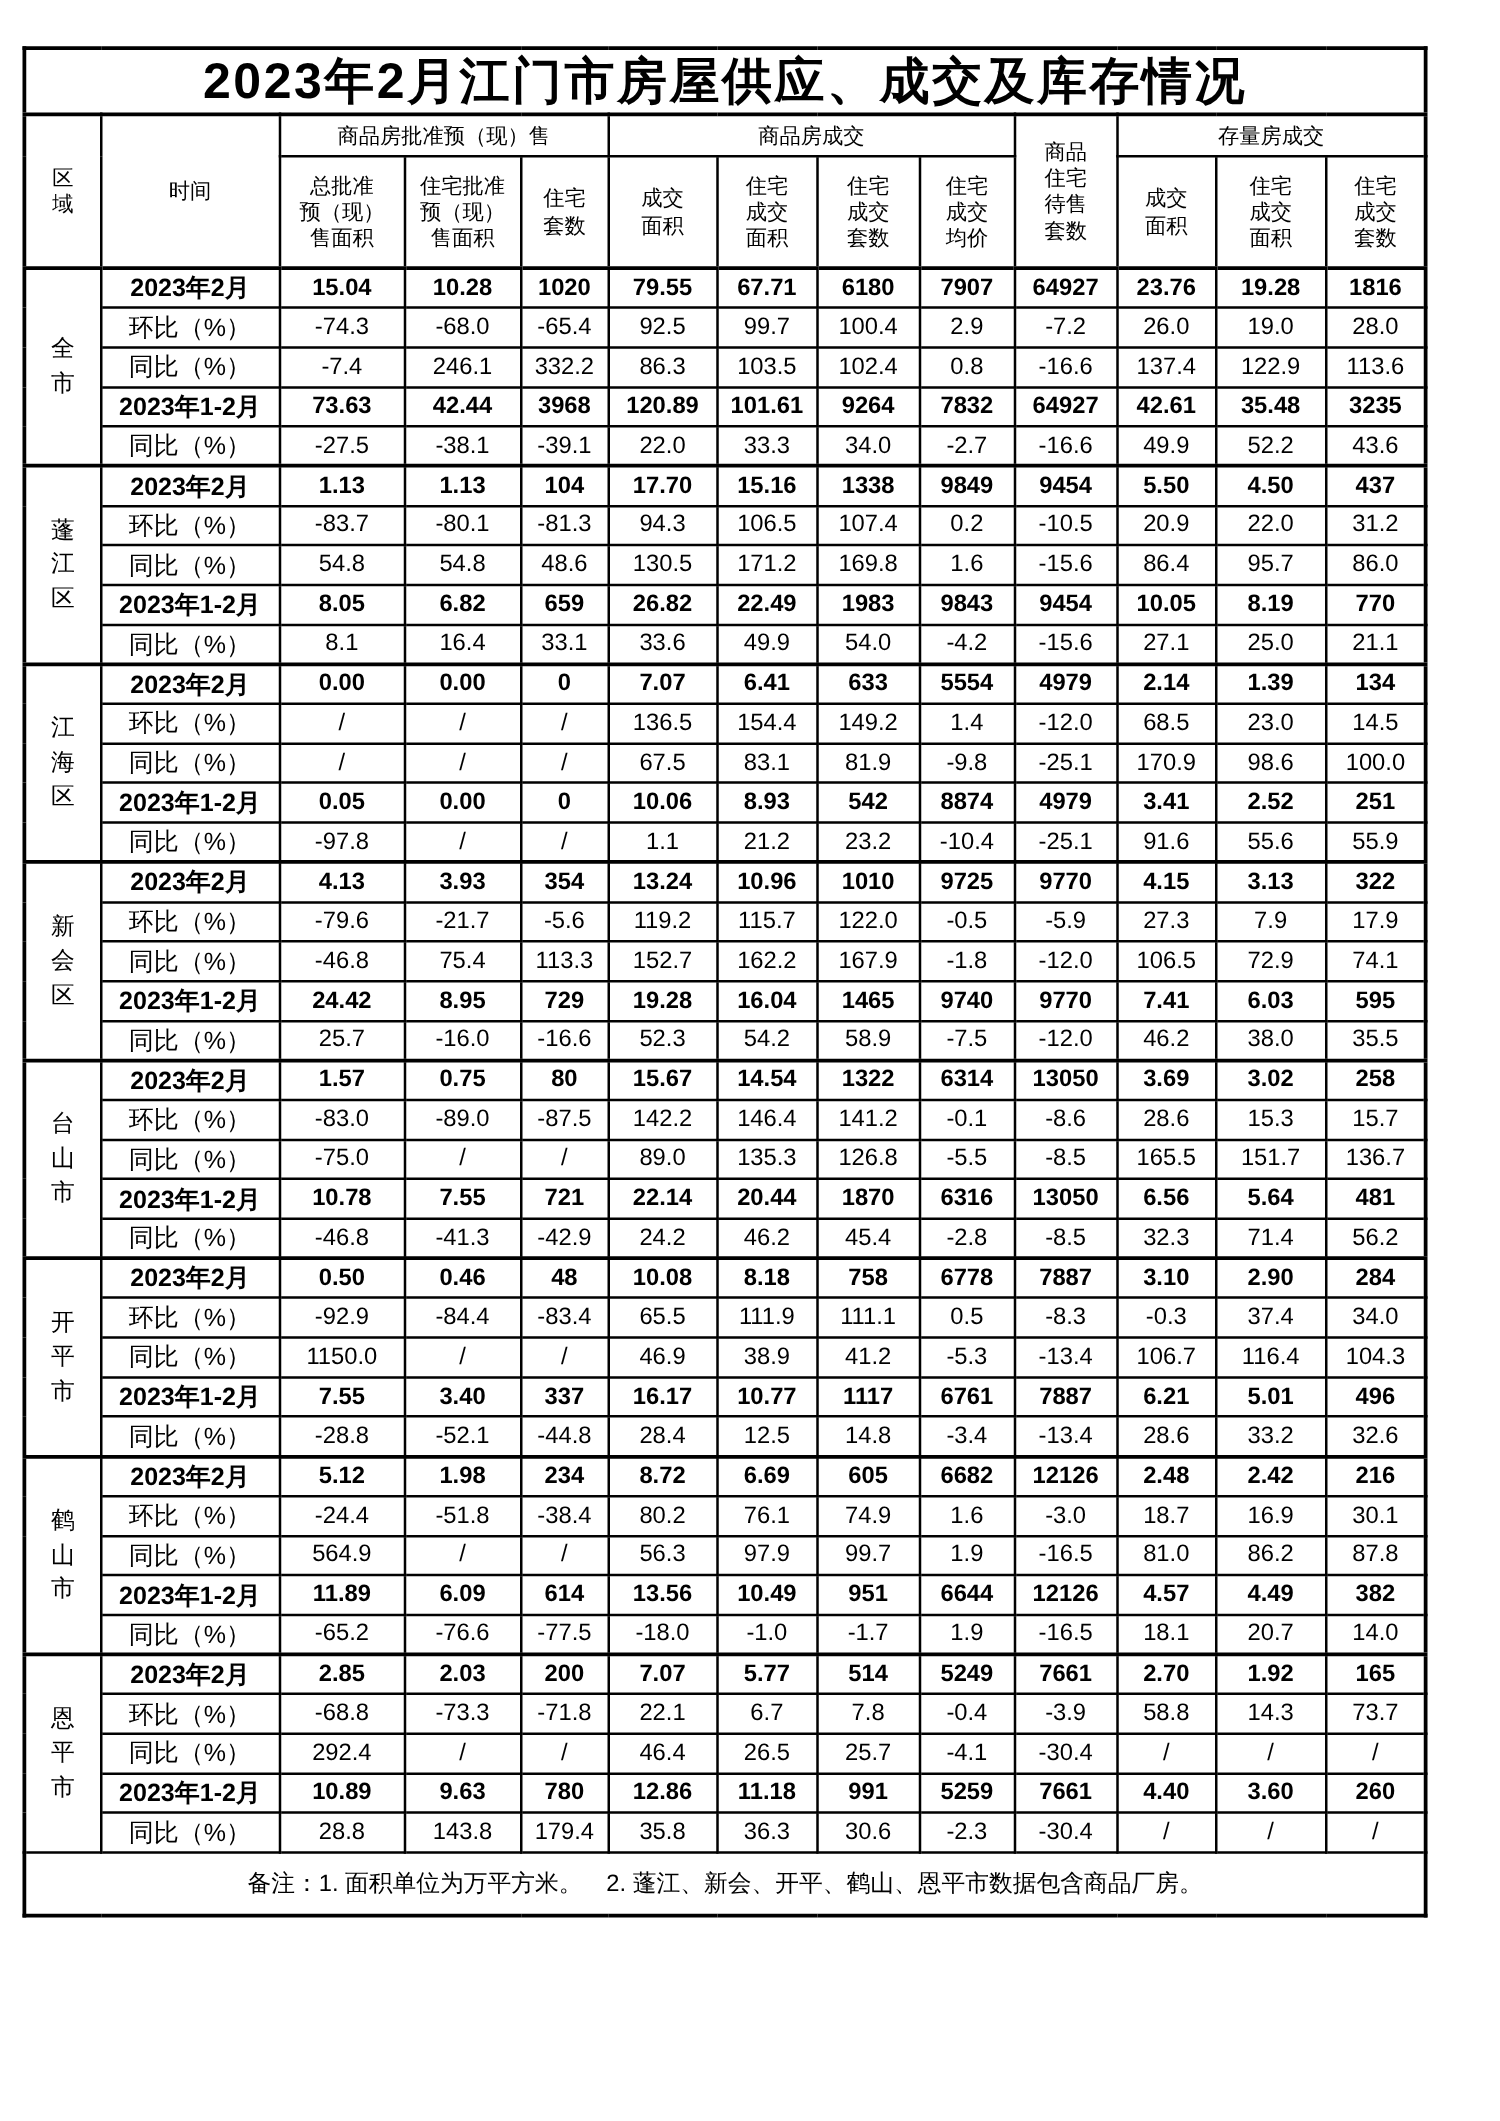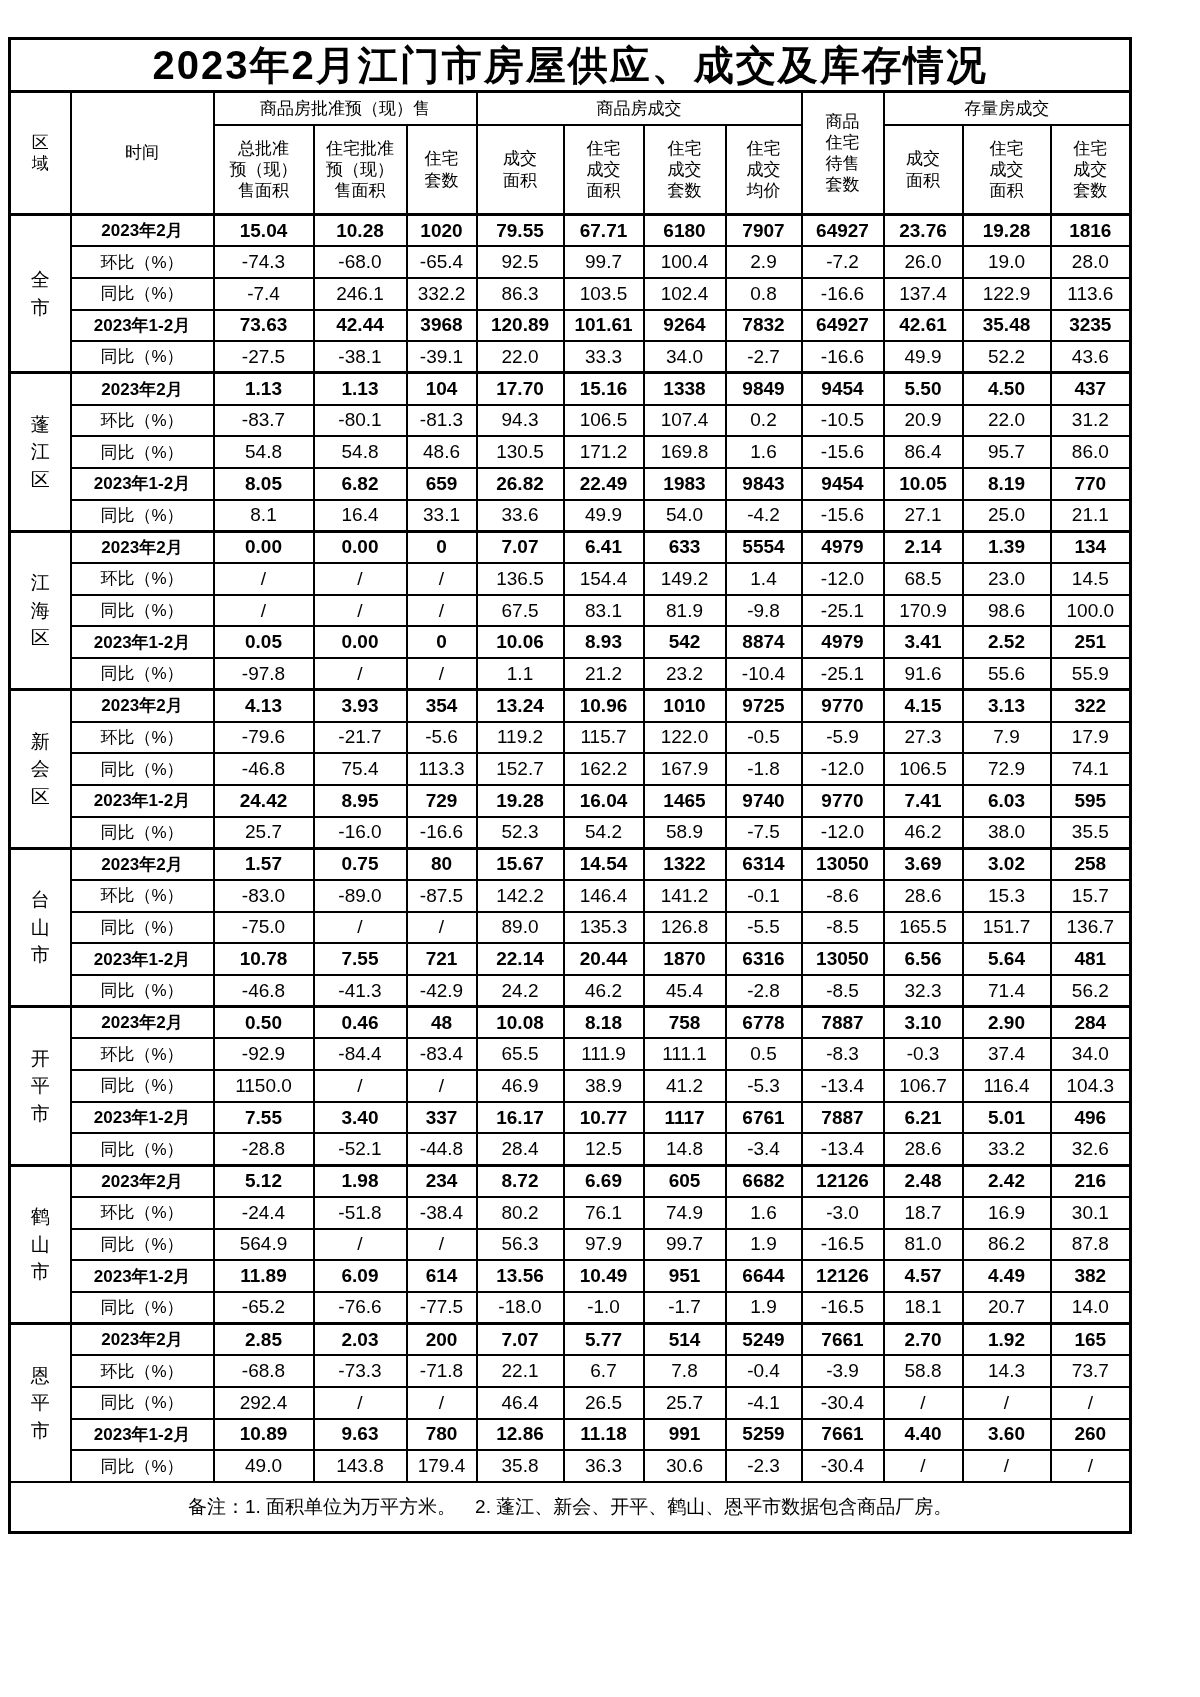--- a/index.html
+++ b/index.html
@@ -4,21 +4,21 @@
 <style>
   html,body { margin:0; padding:0; background:#ffffff; }
   .page {
     position:relative;
     width:1200px; height:1697px;
     background:#ffffff;
     font-family:"Liberation Sans","DejaVu Sans",sans-serif;
     color:#000;
   }
   table.housing {
-    position:absolute; left:8px; top:37px;
+    position:absolute; left:18px; top:37px;
     width:1121px;
     border-collapse:collapse;
     table-layout:fixed;
     border:3px solid #000;
   }
   .housing th, .housing td {
     border:2px solid #000;
     text-align:center;
     vertical-align:middle;
     padding:0;
@@ -38,21 +38,21 @@
   th.vhead { white-space:pre-line; }
   thead tr.sub-row th { border-bottom:3px solid #000; }
   thead th.span2 { border-bottom:3px solid #000; }
   tbody.region-block { border-top:3px solid #000; }
   tbody.region-block tr { height:31.7px; }
   th.region {
     font-size:19px;
     line-height:1.45;
     font-weight:400;
   }
-  th.rowlabel { font-size:17px; font-weight:400; }
+  th.rowlabel { font-size:20px; font-weight:400; }
   tr.bold th.rowlabel { font-weight:700; }
   .housing td { font-size:19px; }
   tr.bold td { font-weight:700; }
   tfoot td {
     height:48px;
     text-align:left;
     padding-left:10px;
     font-size:17px;
     border-top:3px solid #000;
   }
@@ -686,21 +686,21 @@
           <td>11.18</td>
           <td>991</td>
           <td>5259</td>
           <td>7661</td>
           <td>4.40</td>
           <td>3.60</td>
           <td>260</td>
         </tr>
         <tr class="">
           <th class="rowlabel">同比（%）</th>
-          <td>49.0</td>
+          <td>28.8</td>
           <td>143.8</td>
           <td>179.4</td>
           <td>35.8</td>
           <td>36.3</td>
           <td>30.6</td>
           <td>-2.3</td>
           <td>-30.4</td>
           <td>/</td>
           <td>/</td>
           <td>/</td>

